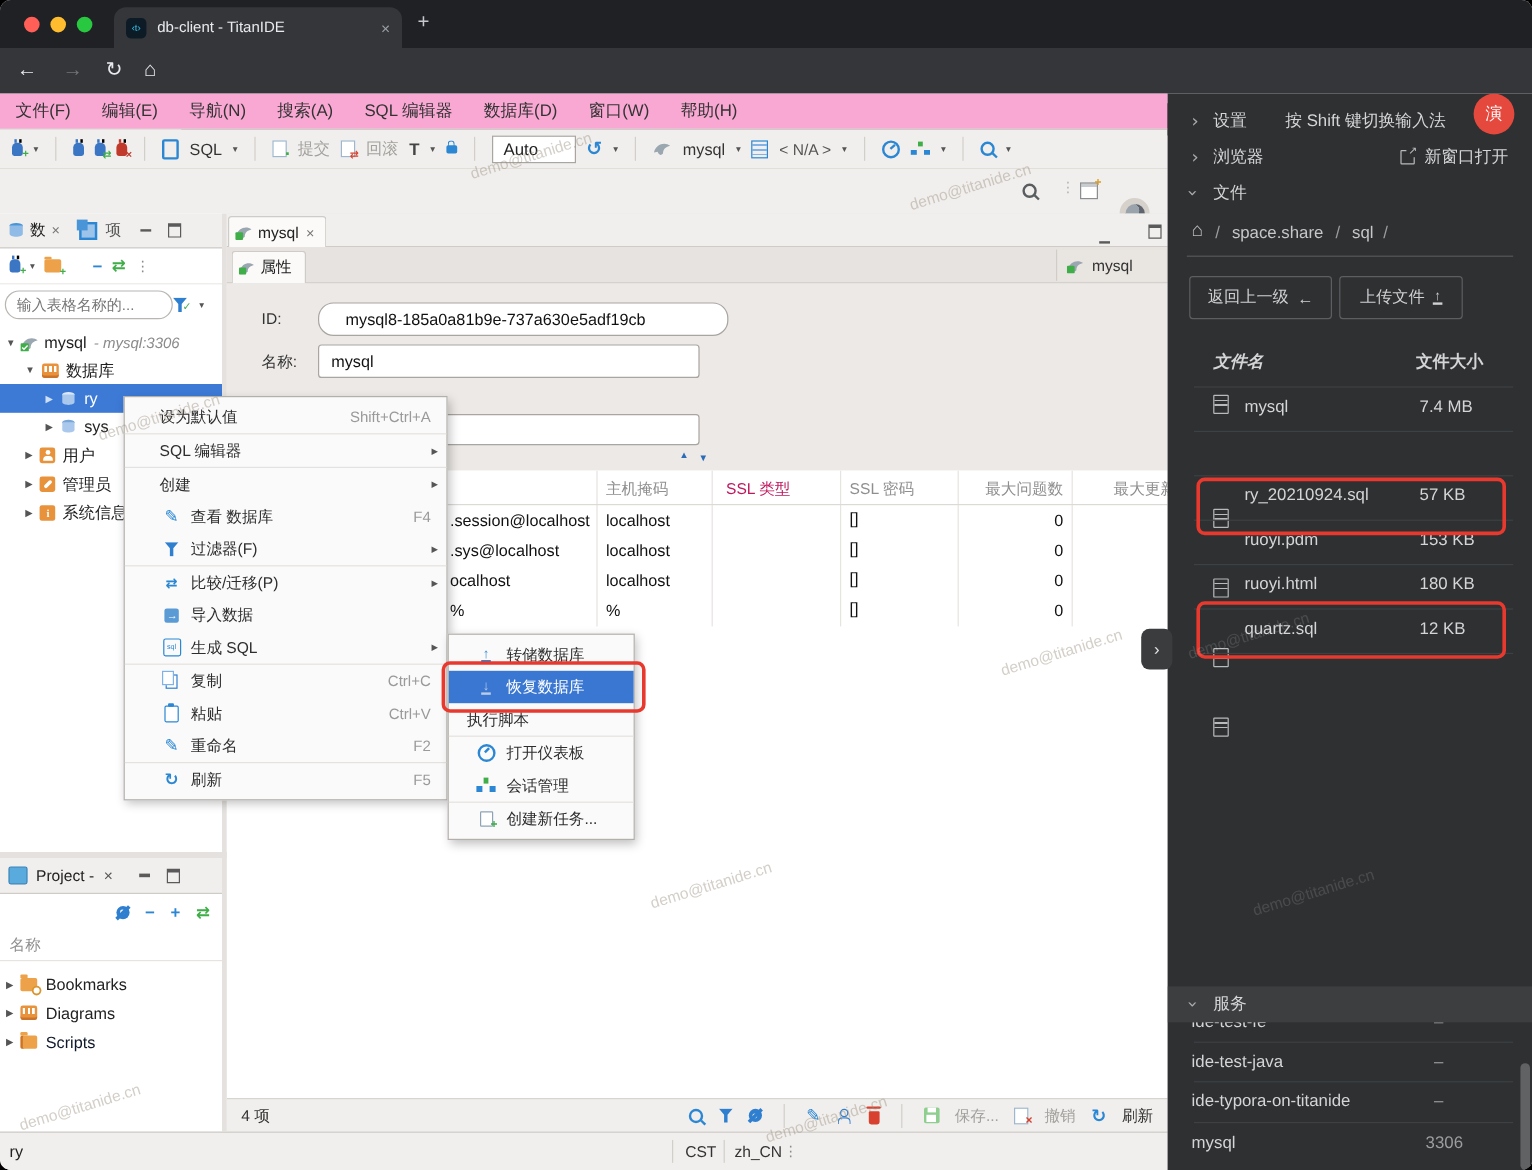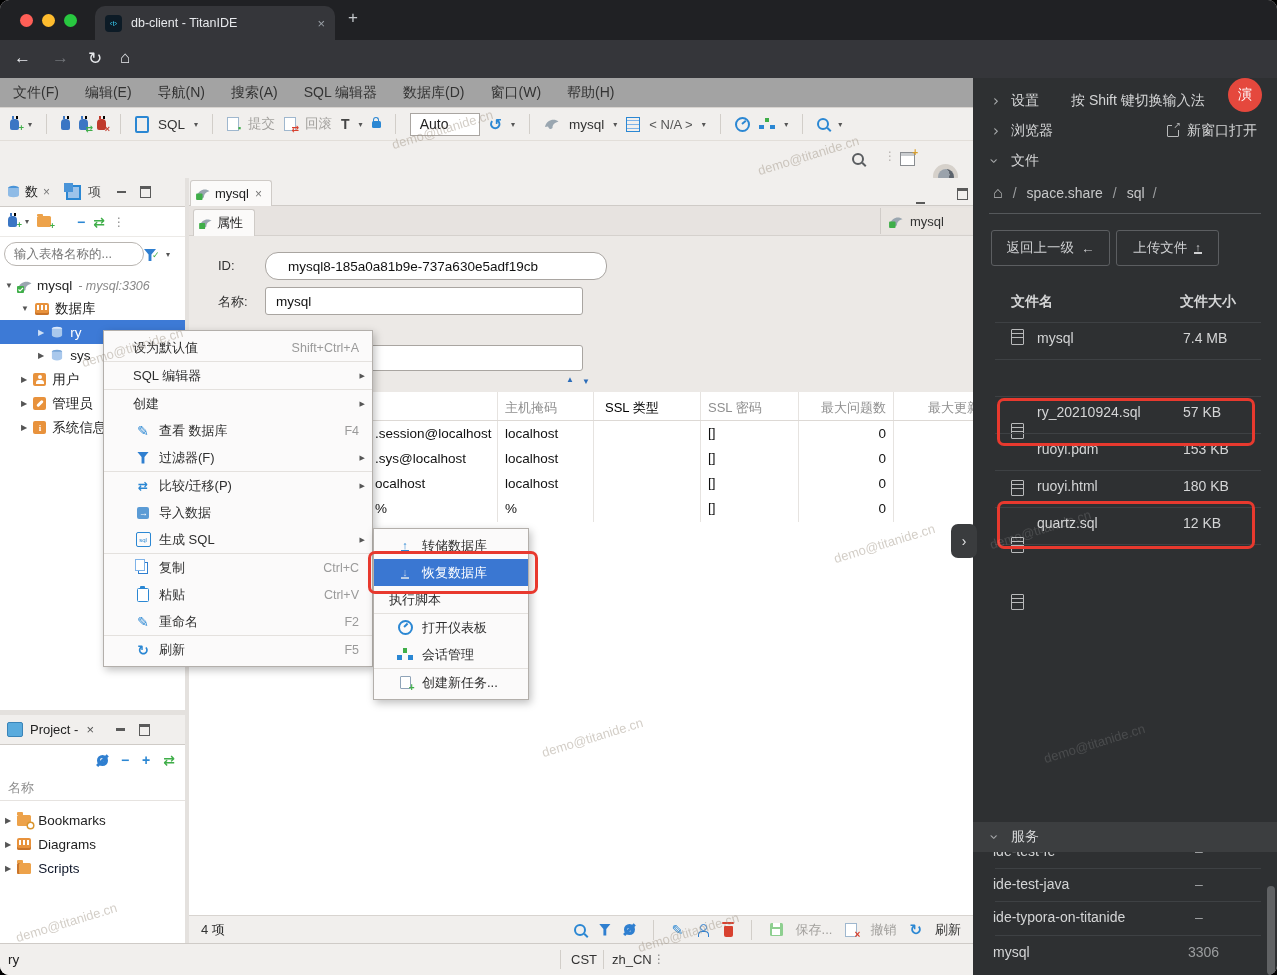--- a/index.html
+++ b/index.html
@@ -168,21 +168,21 @@
     </div>
     <span class="ab ic ic-puzzle" style="left:1092px;top:54px;"></span>
     <span class="ab ic ic-panel" style="left:1122px;top:54px;"></span>
     <div class="ab pill r" style="left:1147px;top:45px;">
       <span class="avj">J</span>
       <span style="color:#8ab4f8;font-size:13px;">Paused</span>
     </div>
     <span class="ab" style="left:1252px;top:49px;color:#e8eaed;font-size:14px;">⋮</span>
   </div>
 
-  <div class="ab r" style="left:0;top:78px;width:973px;height:30px;background:#a3a3a3;border-bottom:1px solid #d8d4d0;box-sizing:border-box;">
+  <div class="ab r" style="left:0;top:78px;width:973px;height:30px;background:#f9a8d4;border-bottom:1px solid #d8d4d0;box-sizing:border-box;">
     <span class="mb-item">文件(F)</span>
     <span class="mb-item">编辑(E)</span>
     <span class="mb-item">导航(N)</span>
     <span class="mb-item">搜索(A)</span>
     <span class="mb-item">SQL 编辑器</span>
     <span class="mb-item">数据库(D)</span>
     <span class="mb-item">窗口(W)</span>
     <span class="mb-item">帮助(H)</span>
   </div>
 
@@ -367,21 +367,21 @@
     <div class="ab" style="left:0;top:214px;width:784px;height:523px;background:#fff;overflow:hidden;">
 
       <div class="ab" style="left:308px;top:0;width:1px;height:130px;background:#e6e3e0;"></div>
       <div class="ab" style="left:404px;top:0;width:1px;height:130px;background:#e6e3e0;"></div>
       <div class="ab" style="left:511px;top:0;width:1px;height:130px;background:#e6e3e0;"></div>
       <div class="ab" style="left:609px;top:0;width:1px;height:130px;background:#e6e3e0;"></div>
       <div class="ab" style="left:704px;top:0;width:1px;height:130px;background:#e6e3e0;"></div>
       <div class="ab" style="left:0;top:28px;width:784px;height:1px;background:#ddd9d5;"></div>
 
       <span class="ab" style="left:316px;top:7px;font-size:13px;color:#8f8f8f;">主机掩码</span>
-      <span class="ab" style="left:416px;top:7px;font-size:13px;color:#000000;">SSL 类型</span>
+      <span class="ab" style="left:416px;top:7px;font-size:13px;color:#be185d;">SSL 类型</span>
       <span class="ab" style="left:519px;top:7px;font-size:13px;color:#8f8f8f;">SSL 密码</span>
       <span class="ab" style="left:609px;top:7px;width:88px;text-align:right;font-size:13px;color:#8f8f8f;">最大问题数</span>
       <span class="ab" style="left:739px;top:7px;font-size:13px;color:#8f8f8f;white-space:nowrap;">最大更新数</span>
 
       <div>
         <span class="ab" style="left:186px;top:34px;font-size:13.5px;color:#111;">.session@localhost</span>
         <span class="ab" style="left:316px;top:34px;font-size:13.5px;color:#111;">localhost</span>
         <span class="ab" style="left:519px;top:33px;font-size:13.5px;color:#111;">[]</span>
         <span class="ab" style="left:609px;top:34px;width:88px;text-align:right;font-size:13.5px;color:#111;">0</span>
       </div>
@@ -503,21 +503,21 @@
 
     <div class="ab dkbtn" style="left:18px;top:152px;width:119px;height:36px;">
       <span>返回上一级</span>
         <span>←</span>
     </div>
     <div class="ab dkbtn" style="left:143px;top:152px;width:103px;height:36px;">
       <span>上传文件</span>
         <span class="ic ic-updock" style="color:#cfd0d2;border-color:#cfd0d2;">↑</span>
     </div>
 
-    <span class="ab dk" style="left:38px;top:215px;font-weight:bold;">文件名</span>
+    <span class="ab dk" style="left:38px;top:215px;font-weight:bold;font-style:italic;">文件名</span>
     <span class="ab dk" style="left:207px;top:215px;font-weight:bold;">文件大小</span>
     <div class="dline" style="left:22px;top:244px;"></div>
 
     <div>
       <span class="ab ic ic-doc" style="left:38px;top:251px;"></span>
       <span class="ab dk" style="left:64px;top:252px;">mysql</span>
       <span class="ab dk" style="left:210px;top:252px;">7.4 MB</span>
     </div>
     <div class="dline" style="left:22px;top:281px;"></div>
     <div class="dline" style="left:22px;top:318px;"></div>

